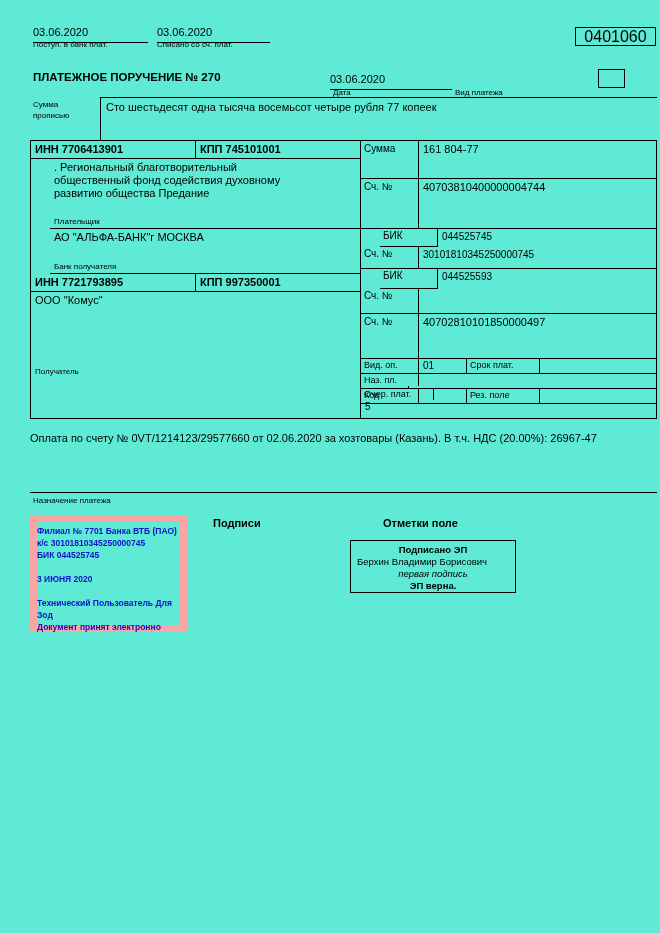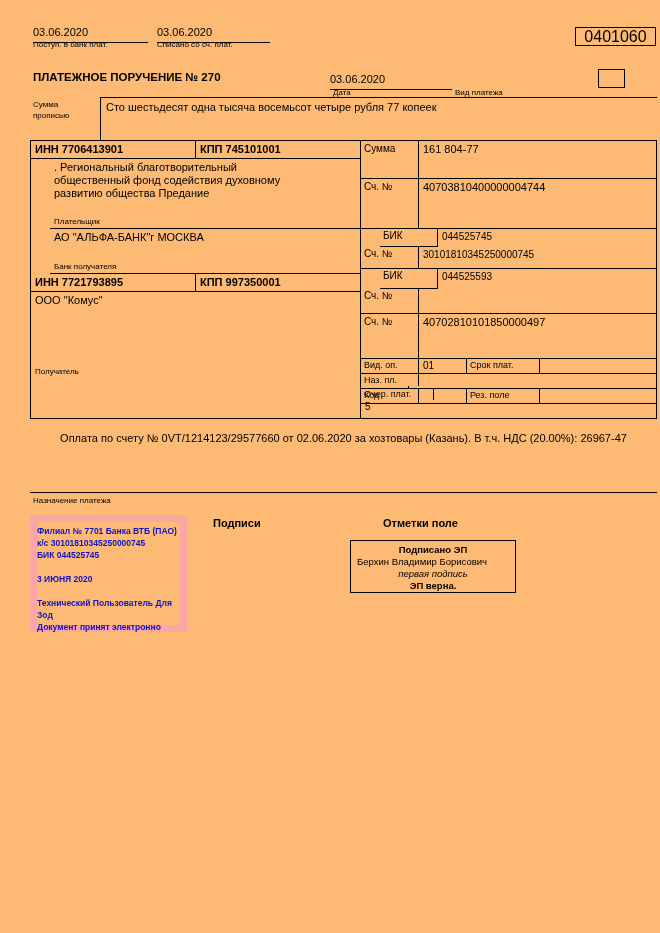--- a/index.html
+++ b/index.html
@@ -1,17 +1,17 @@
 <!DOCTYPE html>
 <html><head>
 <meta charset="utf-8">
 <style>
   * { margin:0; padding:0; box-sizing:border-box; }
   body { background:#e8e8e8; font-family:"Liberation Sans", sans-serif; }
-  .page { position:relative; width:660px; height:933px; background:#fdba74; color:#000; overflow:hidden; margin:0 auto; }
+  .page { position:relative; width:660px; height:933px; background:#5eead4; color:#000; overflow:hidden; margin:0 auto; }
   .abs { position:absolute; }
   .txt { font-size:11px; line-height:13px; }
   .small { font-size:8px; line-height:9px; color:#000; }
   .bold { font-weight:bold; }
   .title { font-size:11.5px; font-weight:bold; }
   .field-ul { border-bottom:1px solid #000; padding-bottom:2px; }
   .code-box { width:81px; height:19px; border:1px solid #000; text-align:center; font-size:16px; line-height:17px; }
   .kind-box { width:27px; height:19px; border:1px solid #000; }
   .line { border-top:1px solid #000; height:0; }
 
@@ -159,21 +159,21 @@
       <div class="rrow" style="height:15px;">
         <div class="s-lab">Код</div>
         <div class="s-val w48"></div>
         <div class="s-lab w73" style="width:73px;">Рез. поле</div>
         <div class="s-val grow"></div>
       </div>
       <div class="grow"></div>
     </div>
   </div>
 
-  <div class="abs txt" style="left:30px; top:432px; width:627px;text-align:center;">Оплата по счету № 0VT/1214123/29577660 от 02.06.2020 за хозтовары (Казань). В т.ч. НДС (20.00%): 26967-47</div>
+  <div class="abs txt" style="left:30px; top:432px; width:627px;">Оплата по счету № 0VT/1214123/29577660 от 02.06.2020 за хозтовары (Казань). В т.ч. НДС (20.00%): 26967-47</div>
   <div class="abs line" style="left:30px; top:492px; width:627px;"></div>
   <div class="abs small" style="left:33px; top:496px;">Назначение платежа</div>
 
   <div class="abs blue-box" style="left:30px; top:515px; width:157px; height:117px;">
     <div class="stamp-line">Филиал № 7701 Банка ВТБ (ПАО)</div>
     <div class="stamp-line">к/с 30101810345250000745</div>
     <div class="stamp-line">БИК 044525745</div>
     <div class="stamp-line"></div>
     <div class="stamp-line">3 ИЮНЯ 2020</div>
     <div class="stamp-line"></div>

